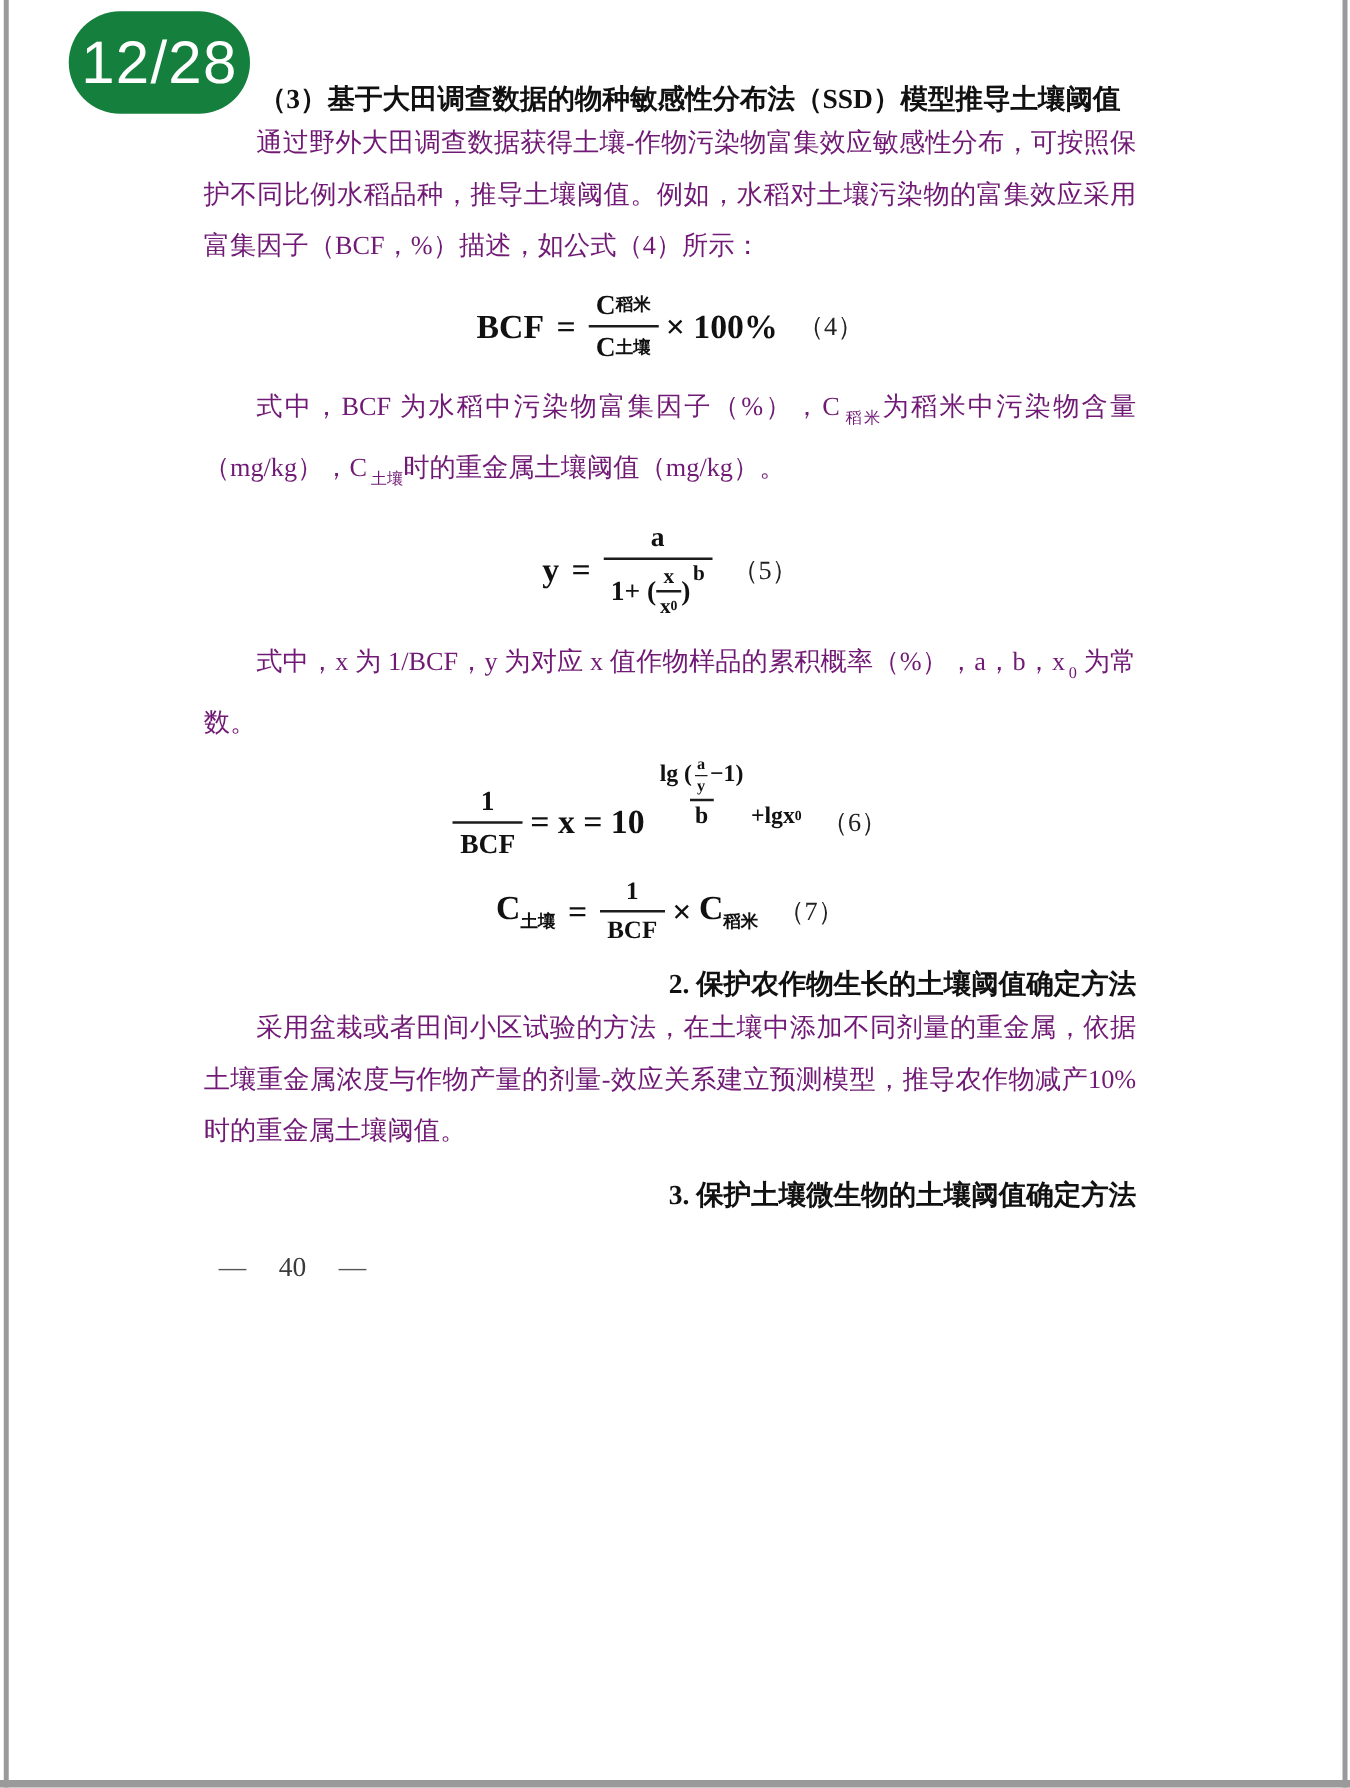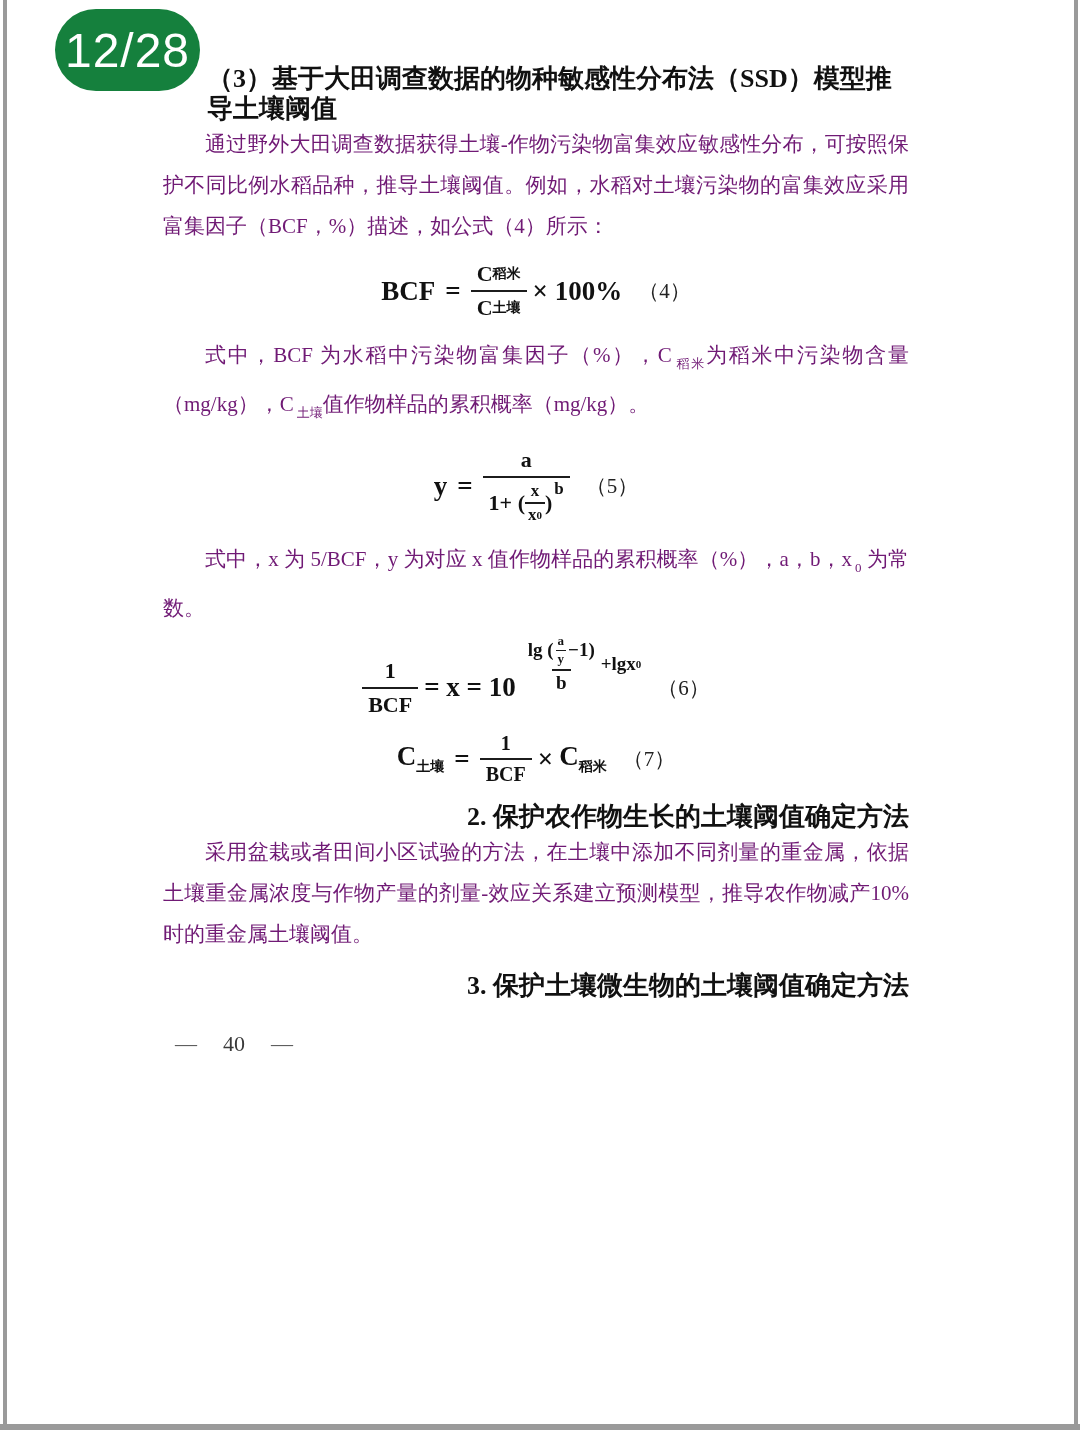--- a/index.html
+++ b/index.html
@@ -23,21 +23,21 @@
     background:#15803d; border-radius:42px;
     color:#ffffff; font-family:Liberation Sans, sans-serif;
     font-size:48px; letter-spacing:1px;
     display:flex; align-items:center; justify-content:center;
     z-index:10;
   }
 
   .content { position:absolute; left:163px; top:64px; width:746px; z-index:2; }
 
   h3.doc {
-    font-size:26px; font-weight:bold; line-height:30px;
+    font-size:22px; font-weight:bold; line-height:30px;
     padding-left:44px; color:#111;
   }
   h3.doc.sub { padding-left:44px; margin-top:16px;text-align:right; }
 
   .para {
     font-size:21px; line-height:41px;
     text-align:justify; text-indent:42px; color:#701a75;
   }
   .tsub { font-size:13px; vertical-align:-6px; margin-left:3px; }
 
@@ -59,21 +59,21 @@
     font-size:22px; border-top:2px solid #1c1c1c; padding:3px 6px 0;
   }
   sub.fsub  { font-size:14px; }
   sub.fsub2 { font-size:11px; }
 
   .frac.inner > .num { font-size:17px; padding:0 3px 1px; }
   .frac.inner > .den { font-size:17px; border-top-width:2px; padding:1px 3px 0; }
   .exp5 { font-size:17px; transform:translateY(-14px); margin-left:2px; }
 
   .bigexp {
-    display:inline-flex; align-items:center;
+    display:inline-flex; align-items:flex-end;
     transform:translateY(-24px); font-size:19px; margin-left:2px;
   }
   .frac.expfrac > .num { font-size:19px; padding:0 4px 2px; }
   .frac.expfrac > .den { font-size:19px; border-top:2px solid #1c1c1c; padding:1px 4px 0; }
   .frac.tiny { margin:0 2px; }
   .frac.tiny > .num { font-size:13px; padding:0 2px 1px; }
   .frac.tiny > .den { font-size:13px; border-top:1.5px solid #1c1c1c; padding:0 2px; }
   .expplus { margin-left:2px; display:inline-flex; align-items:center; }
 
   .frac.small > .num, .frac.small > .den { font-size:20px; }
@@ -114,21 +114,21 @@
           </span>
         <span class="den">
             <span>C</span>
             <sub class="fsub">土壤</sub>
           </span>
       </span>
       <span>× 100%</span>
       <span class="tag">（4）</span>
     </div>
 
-    <p class="para"><span>式中，BCF 为水稻中污染物富集因子（%），C</span><sub class="tsub">稻米</sub><span>为稻米中污染物含量（mg/kg），C</span><sub class="tsub">土壤</sub><span>值作物样品的累积概率（mg/kg）。</span></p>
+    <p class="para"><span>式中，BCF 为水稻中污染物富集因子（%），C</span><sub class="tsub">稻米</sub><span>为稻米中污染物含量（mg/kg），C</span><sub class="tsub">土壤</sub><span>时的重金属土壤阈值（mg/kg）。</span></p>
 
 
     <div class="formula">
       <span>y</span>
       <span class="eq">=</span>
       <span class="frac f5">
         <span class="num">a</span>
         <span class="den">
           <span>1+ (</span>
           <span class="frac inner">
@@ -138,21 +138,21 @@
                 <sub class="fsub2">0</sub>
               </span>
           </span>
           <span>)</span>
           <span class="exp5">b</span>
         </span>
       </span>
       <span class="tag">（5）</span>
     </div>
 
-    <p class="para"><span>式中，x 为 5/BCF，y 为对应 x 值作物样品的累积概率（%），a，b，x</span><sub class="tsub">0</sub><span> 为常数。</span></p>
+    <p class="para"><span>式中，x 为 1/BCF，y 为对应 x 值作物样品的累积概率（%），a，b，x</span><sub class="tsub">0</sub><span> 为常数。</span></p>
 
 
     <div class="formula f6">
       <span class="frac">
         <span class="num">1</span>
         <span class="den">BCF</span>
       </span>
       <span>= x = 10</span>
       <span class="bigexp">
         <span class="frac expfrac">

